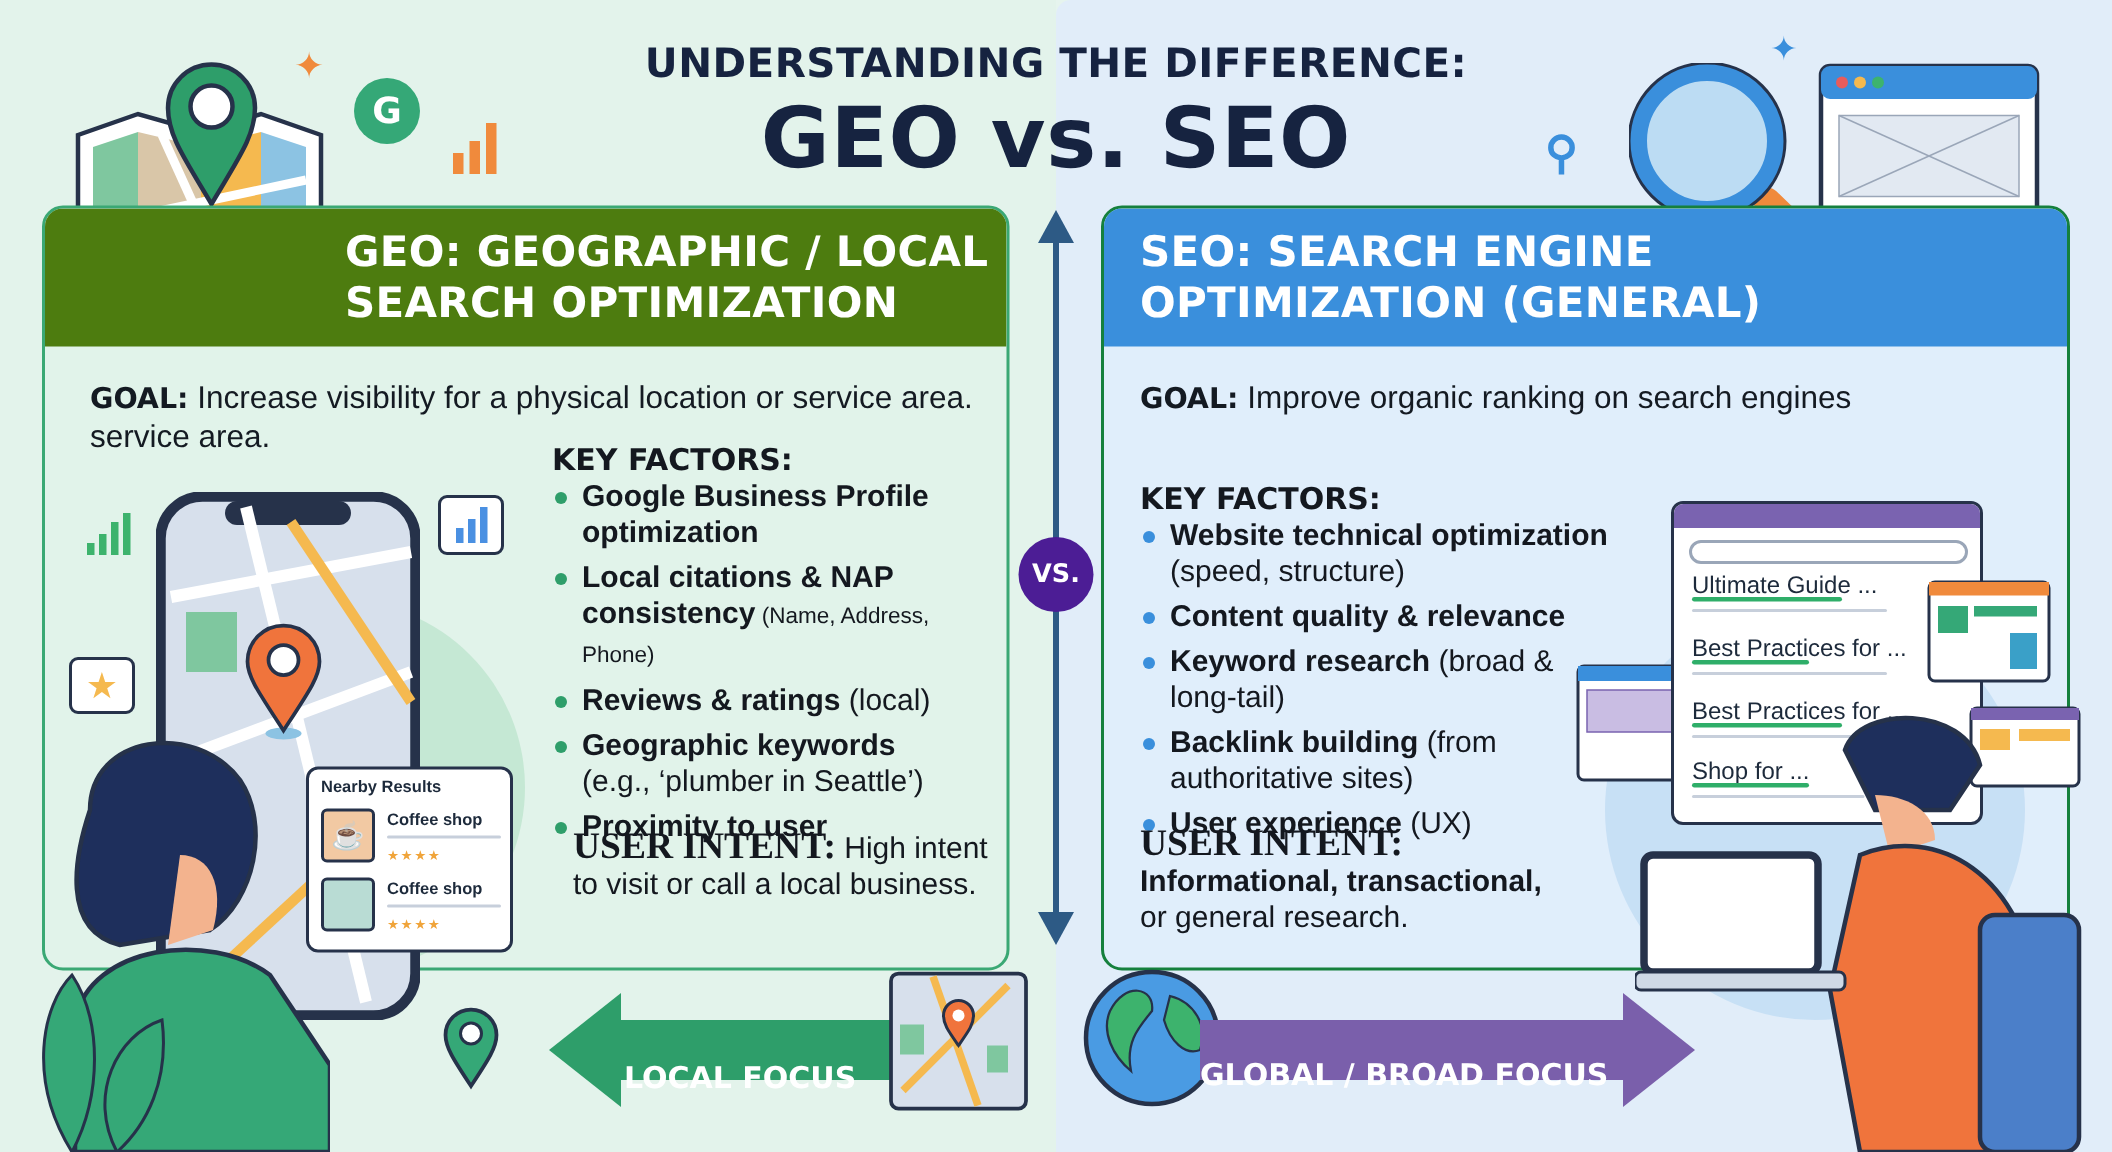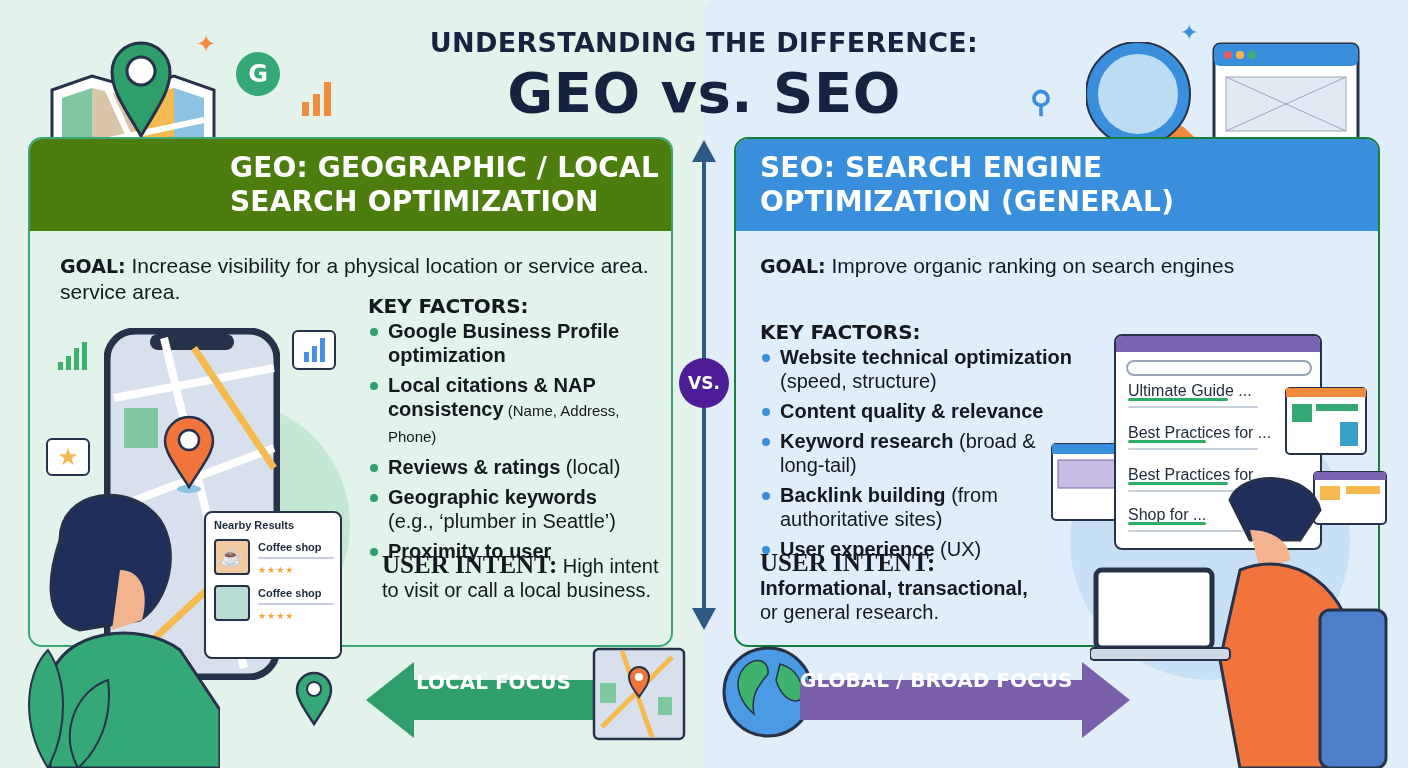--- a/index.html
+++ b/index.html
@@ -29,33 +29,33 @@
   .geo-list li::before{background:#2e9e6a}
   .seo-list li::before{background:#3a8fdc}
   .intent{font-size:20px;line-height:24px}
   .intent b{font-family:Liberation Serif, serif;font-weight:bold;font-size:25px}
 
   .divider-line{position:absolute;left:702px;top:150px;width:4px;height:470px;background:#2d5a85}
   .arrow-up{position:absolute;left:692px;top:140px;width:0;height:0;border-left:12px solid transparent;border-right:12px solid transparent;border-bottom:22px solid #2d5a85}
   .arrow-down{position:absolute;left:692px;top:608px;width:0;height:0;border-left:12px solid transparent;border-right:12px solid transparent;border-top:22px solid #2d5a85}
   .vs-badge{position:absolute;left:679px;top:358px;width:50px;height:50px;border-radius:50%;background:#4c1d95;color:#fff;font-family:"DejaVu Sans",sans-serif;font-weight:bold;font-size:17px;display:flex;align-items:center;justify-content:center}
 
-  .focus-arrow{position:absolute;height:60px;display:flex;align-items:flex-start;color:#fff;font-family:"DejaVu Sans",sans-serif;font-weight:bold;font-size:20px}
+  .focus-arrow{position:absolute;height:60px;display:flex;align-items:flex-end;color:#fff;font-family:"DejaVu Sans",sans-serif;font-weight:bold;font-size:20px}
   .local-arrow{left:366px;top:670px;width:240px}
   .local-arrow .body{position:absolute;left:46px;top:10px;width:194px;height:40px;background:#2e9e6a}
   .local-arrow .head{position:absolute;left:0;top:-8px;width:0;height:0;border-top:38px solid transparent;border-bottom:38px solid transparent;border-right:48px solid #2e9e6a}
   .local-arrow span{position:relative;margin-left:50px;z-index:2}
   .global-arrow{left:800px;top:668px;width:330px}
   .global-arrow .body{position:absolute;left:0;top:12px;width:284px;height:40px;background:#7a5fab}
   .global-arrow .head{position:absolute;left:282px;top:-6px;width:0;height:0;border-top:38px solid transparent;border-bottom:38px solid transparent;border-left:48px solid #7a5fab}
   .global-arrow span{position:relative;z-index:2}
 
   .abs{position:absolute}
   .mini-text{font-size:11px;font-weight:bold;color:#1d2a3b}
-  .nearby{left:204px;top:511px;width:138px;height:148px;background:#fff;border:2px solid #26324a;border-radius:8px}
+  .nearby{left:204px;top:511px;width:138px;height:124px;background:#fff;border:2px solid #26324a;border-radius:8px}
   .result-row{position:absolute;left:8px;width:122px;height:44px}
   .thumb{position:absolute;left:0;top:0;width:36px;height:36px;border:2px solid #26324a;border-radius:4px}
   .stars{position:absolute;left:44px;top:26px;font-size:9px;color:#f0a43a;letter-spacing:1px}
   .line{position:absolute;height:2px;background:#c7cfdb;border-radius:1px}
   .serp{left:1114px;top:334px;width:208px;height:216px;background:#fff;border:2px solid #26324a;border-radius:8px;overflow:hidden}
   .serp-bar{height:16px;background:#7a63b0}
   .serp-search{position:absolute;left:10px;top:24px;width:186px;height:16px;border:2px solid #9aa6b8;border-radius:9px}
   .serp-item{position:absolute;left:12px;font-size:16px;font-weight:normal;color:#1d2a3b}
   .green-bar{position:absolute;left:12px;height:3px;background:#2fae69;border-radius:2px}
 </style>

